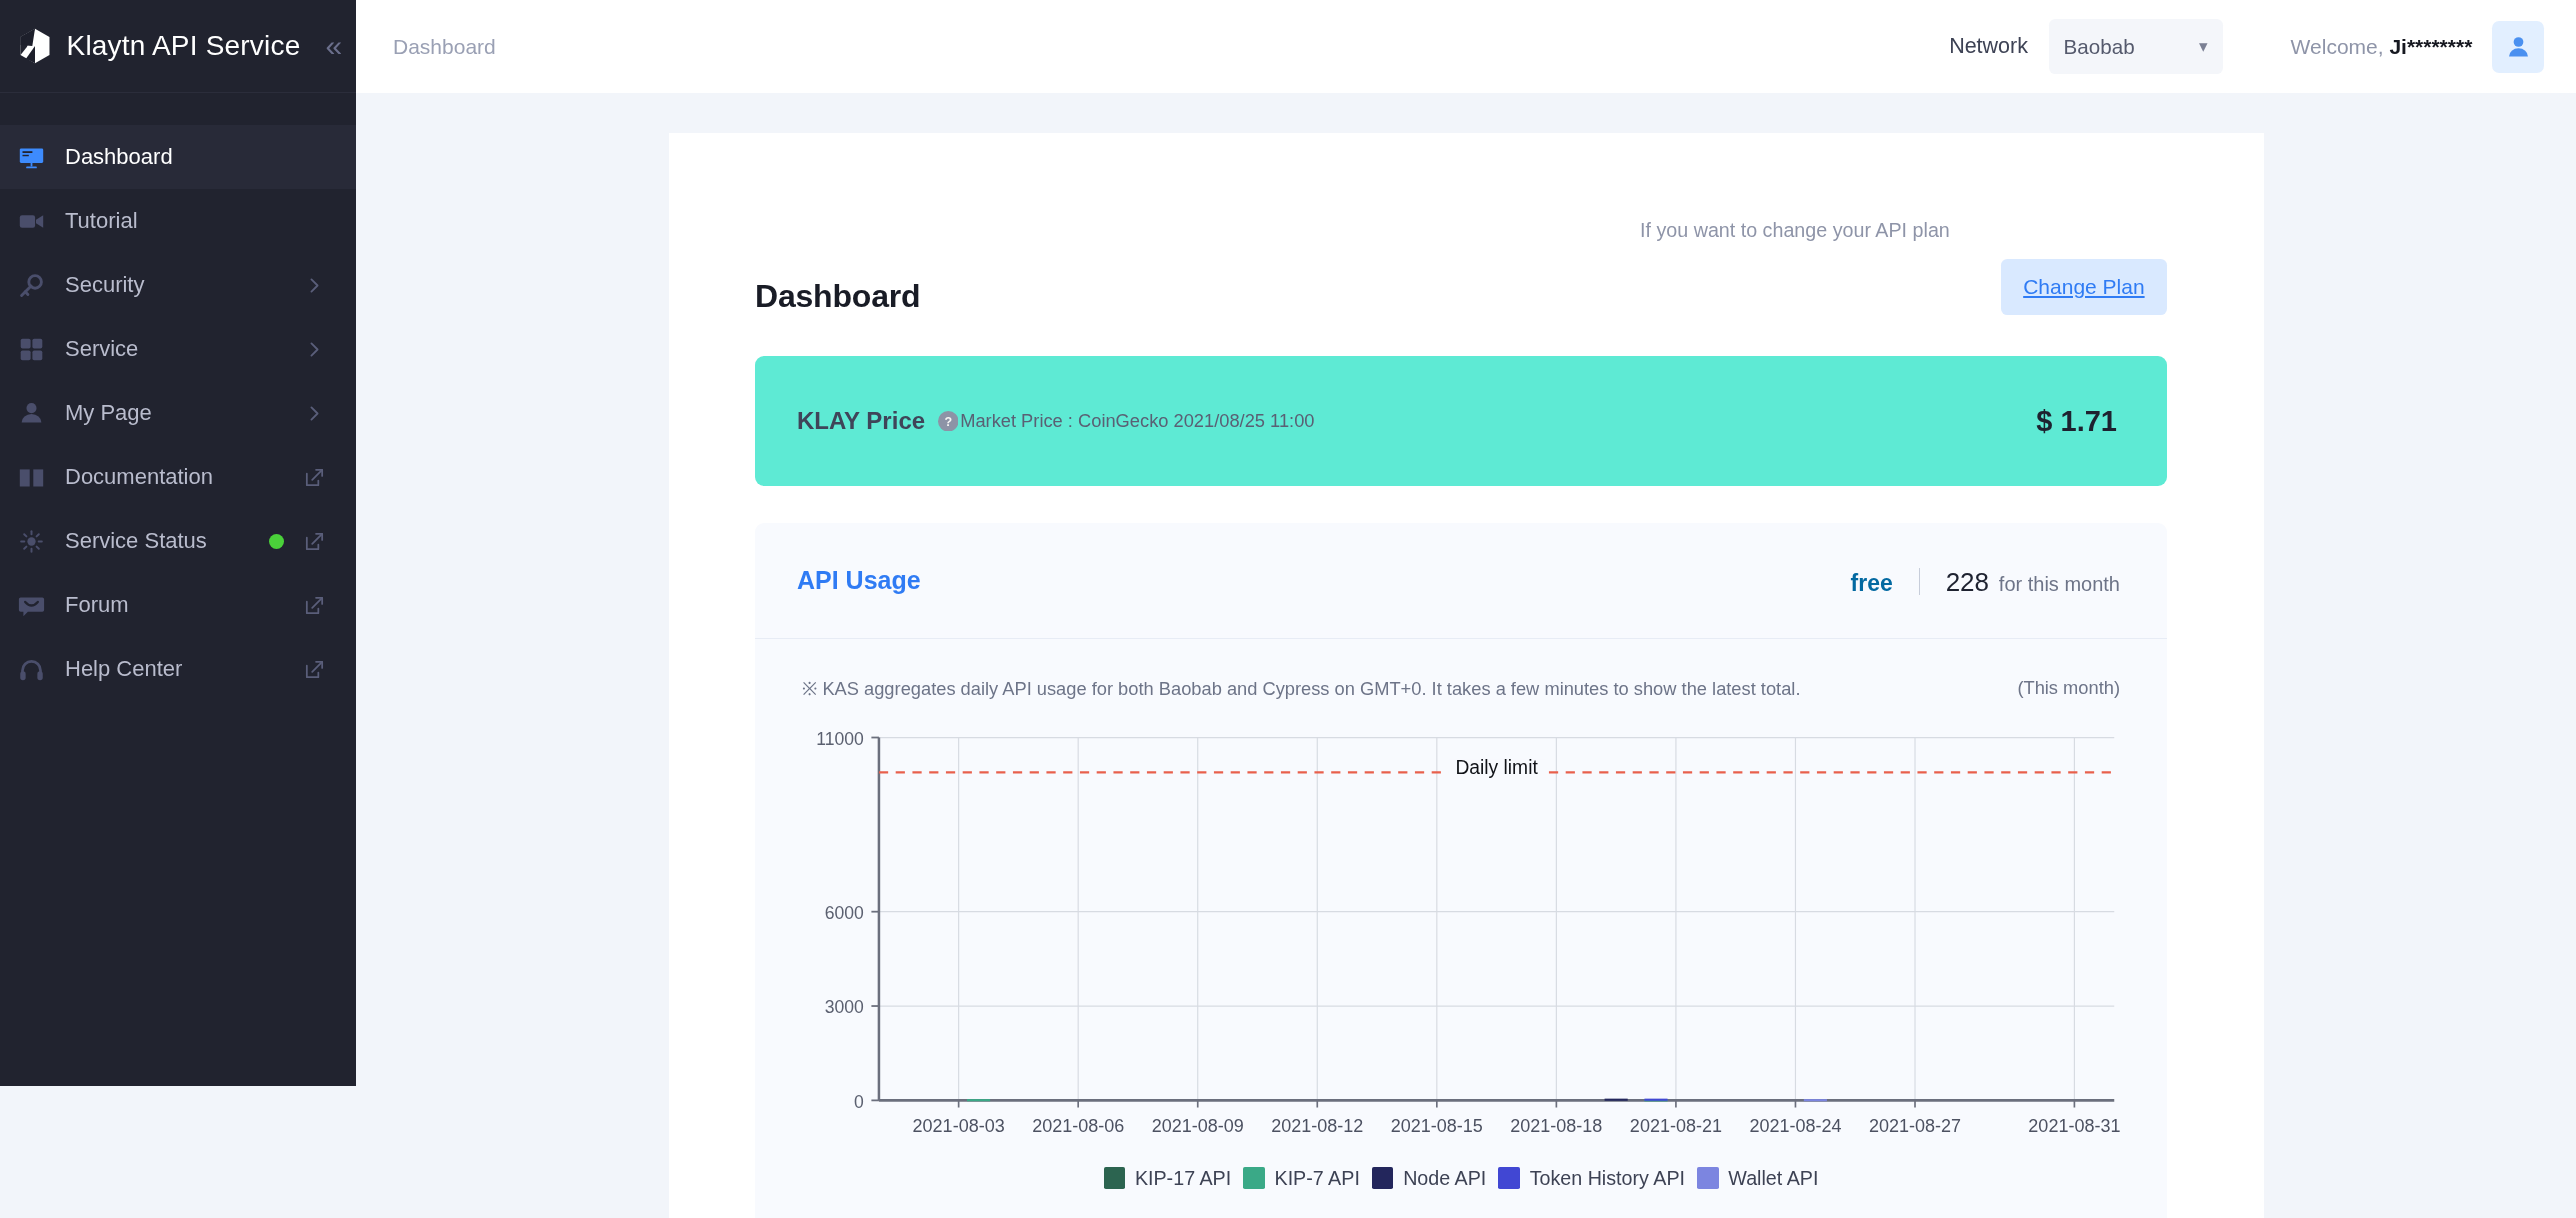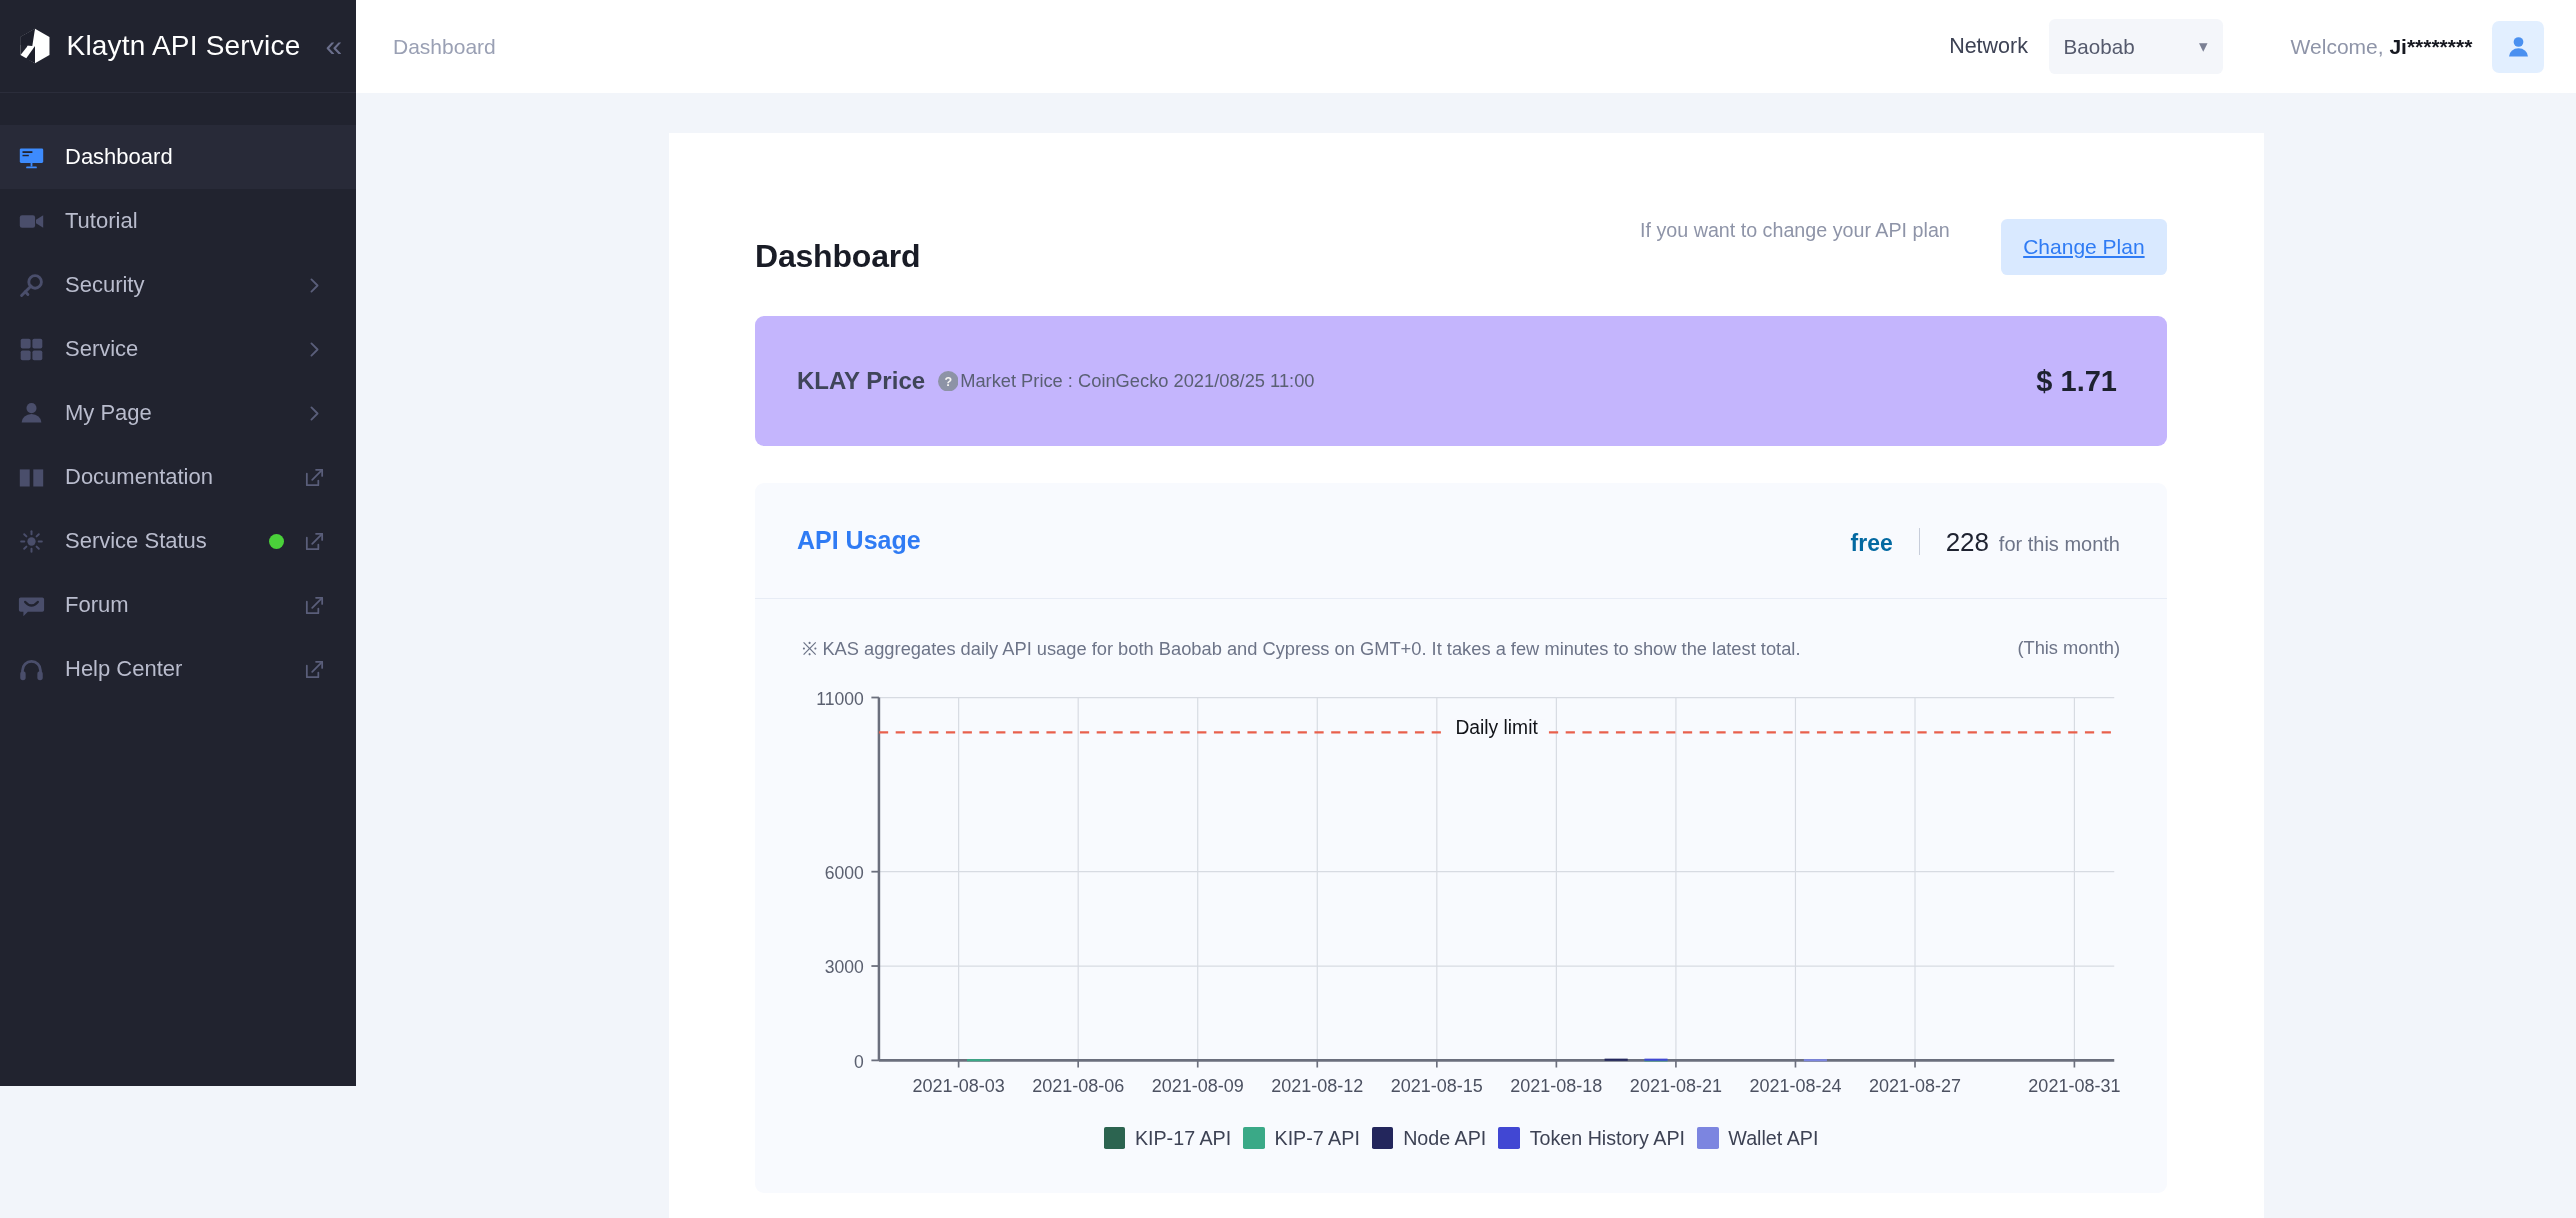--- a/index.html
+++ b/index.html
@@ -83,25 +83,25 @@
   }
   .panel-inner { padding: 86px 97px 0 86px; }
 
   .page-head { display: flex; align-items: flex-end; }
   .page-title { font-size: 32px; font-weight: 700; color: #191c26; letter-spacing: -0.2px; }
   .plan-row { margin-left: auto; display: flex; align-items: flex-start; gap: 28px; }
   .plan-note { font-size: 19.7px; color: #8e94a8; margin-right: 23px; }
   .change-plan {
     background: #d9e9ff; border-radius: 6.3px; padding: 16px 22.4px;
     font-size: 21px; color: #2f7bf4; text-decoration: underline;
-    font-weight: 500; cursor: pointer; white-space: nowrap;
+    font-weight: 500; cursor: pointer; white-space: nowrap; margin-top: 40px;
   }
 
   .klay-card {
-    margin-top: 41px; background: #c4b5fd; border-radius: 9px;
+    margin-top: 41px; background: #5eead4; border-radius: 9px;
     height: 130px; display: flex; align-items: center; padding: 0 50px 0 42px;
   }
   .klay-title { font-size: 24px; font-weight: 700; color: #3f4559; }
   .help-ico { width: 20.6px; height: 20.6px; margin-left: 12.5px; flex: 0 0 20.6px; }
   .klay-sub { font-size: 18.3px; color: #5a6074; margin-left: 2px; }
   .klay-price { margin-left: auto; font-size: 29px; font-weight: 700; color: #1e2230; }
 
   .usage-card {
     margin-top: 37px; background: #f8fafe; border-radius: 9px; padding-bottom: 43px;
   }

